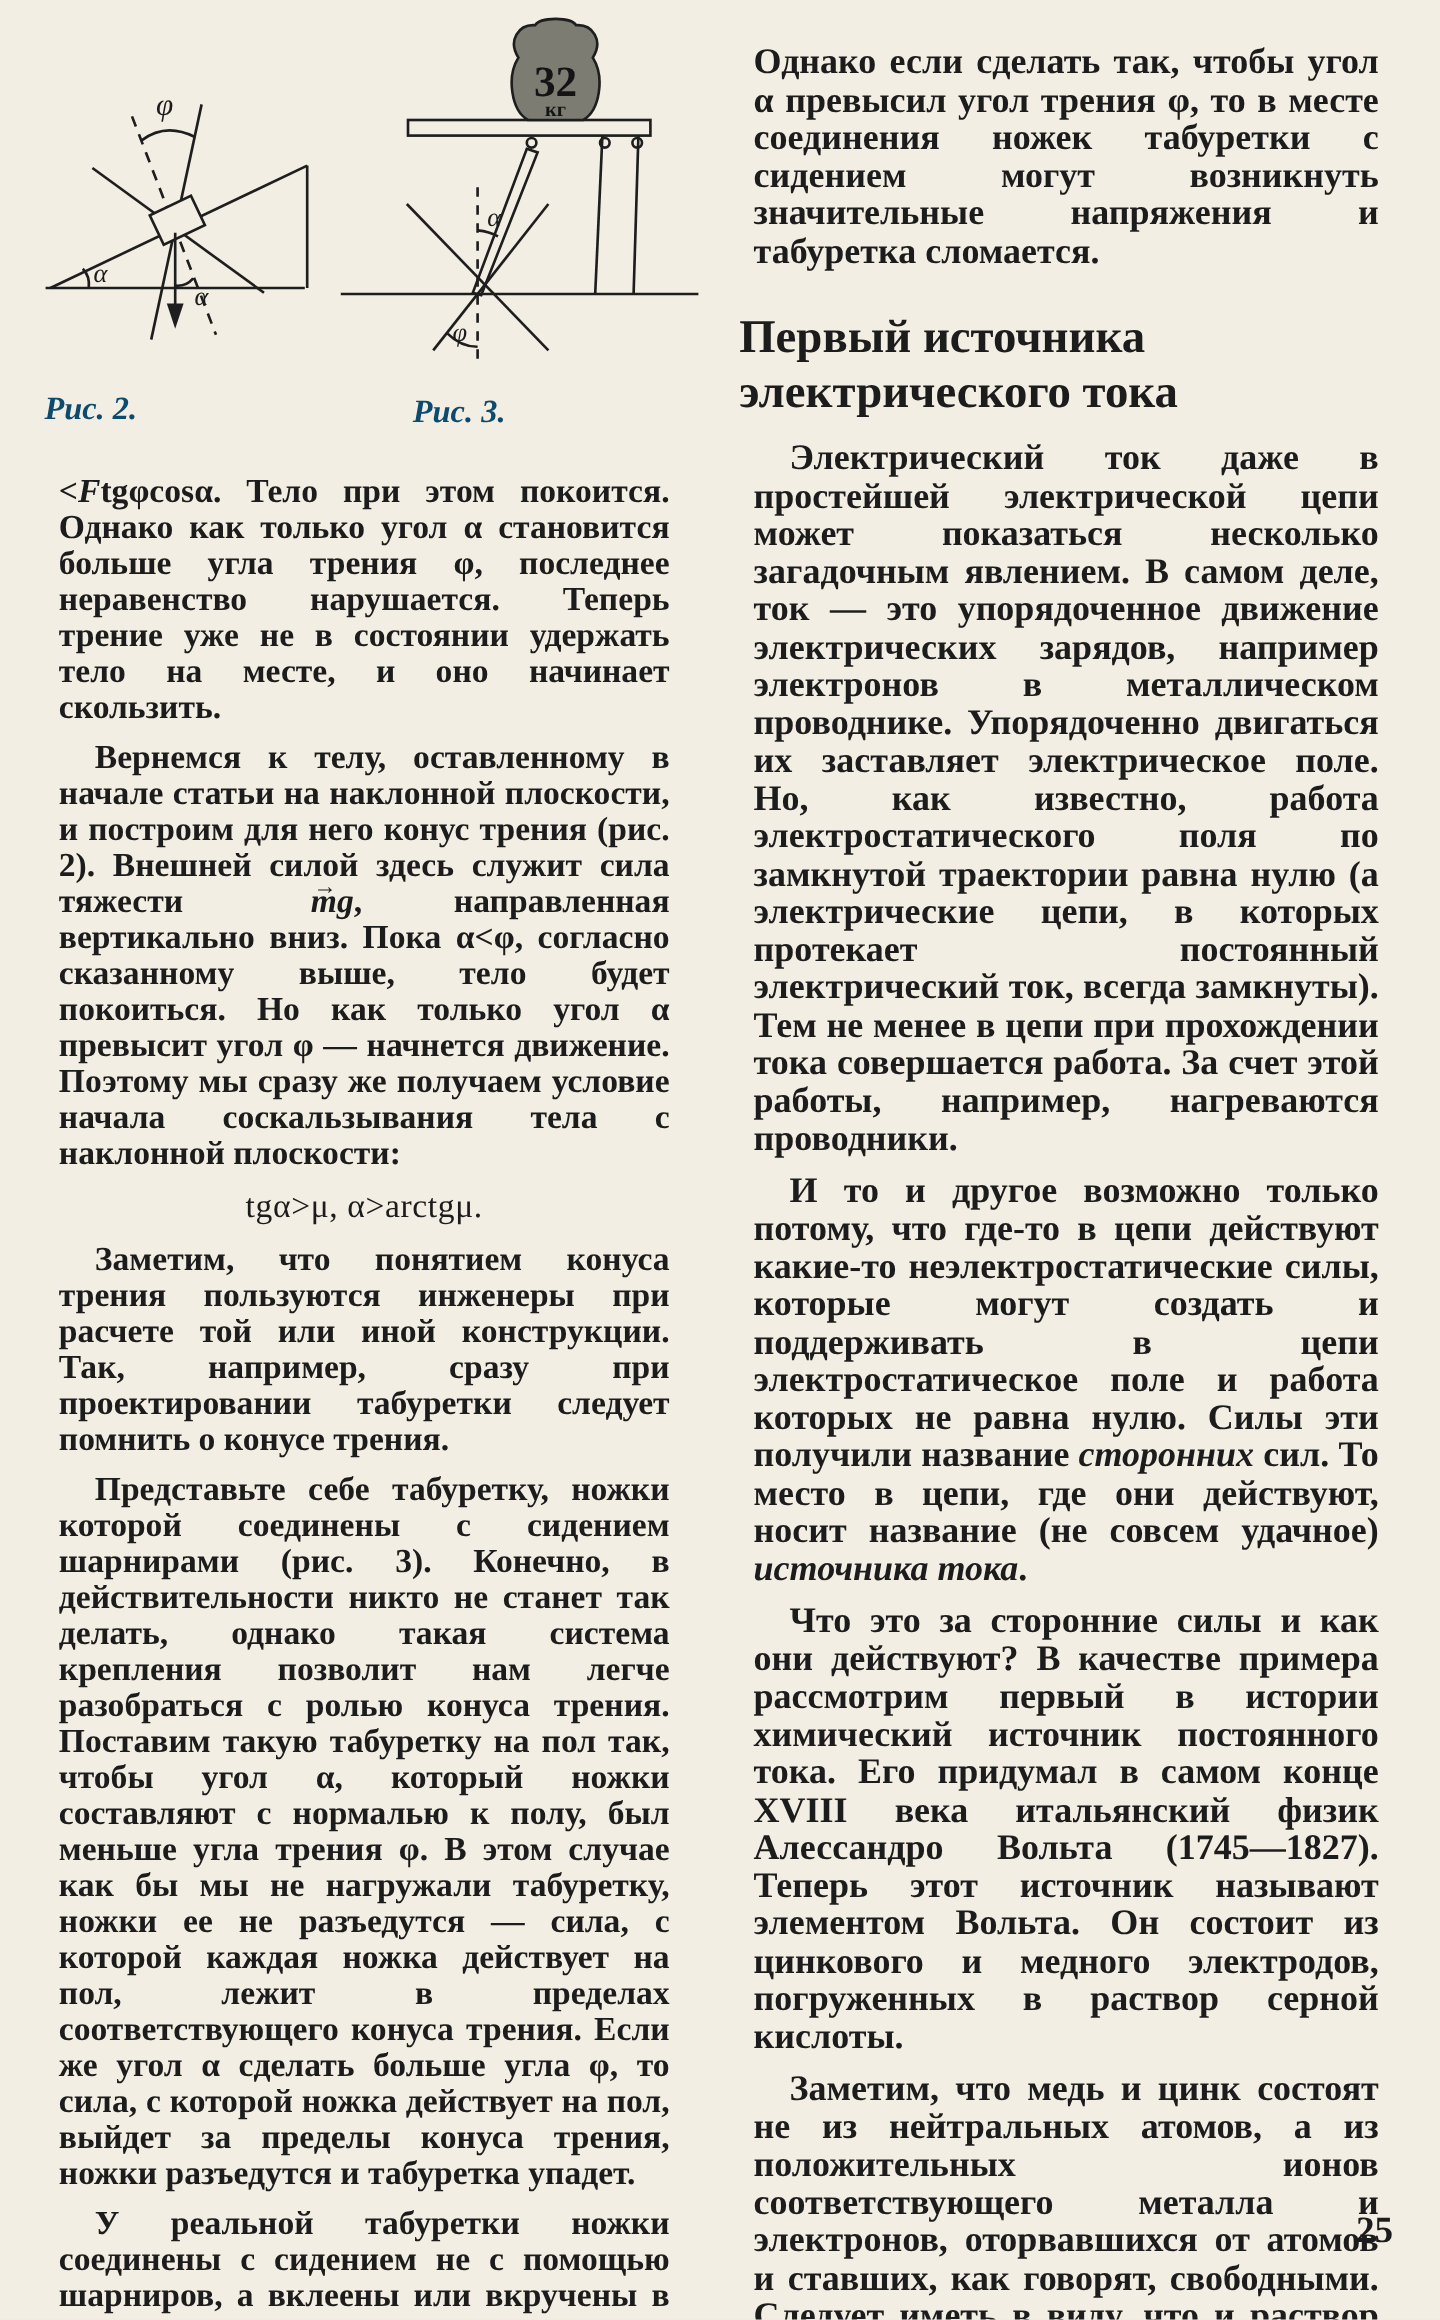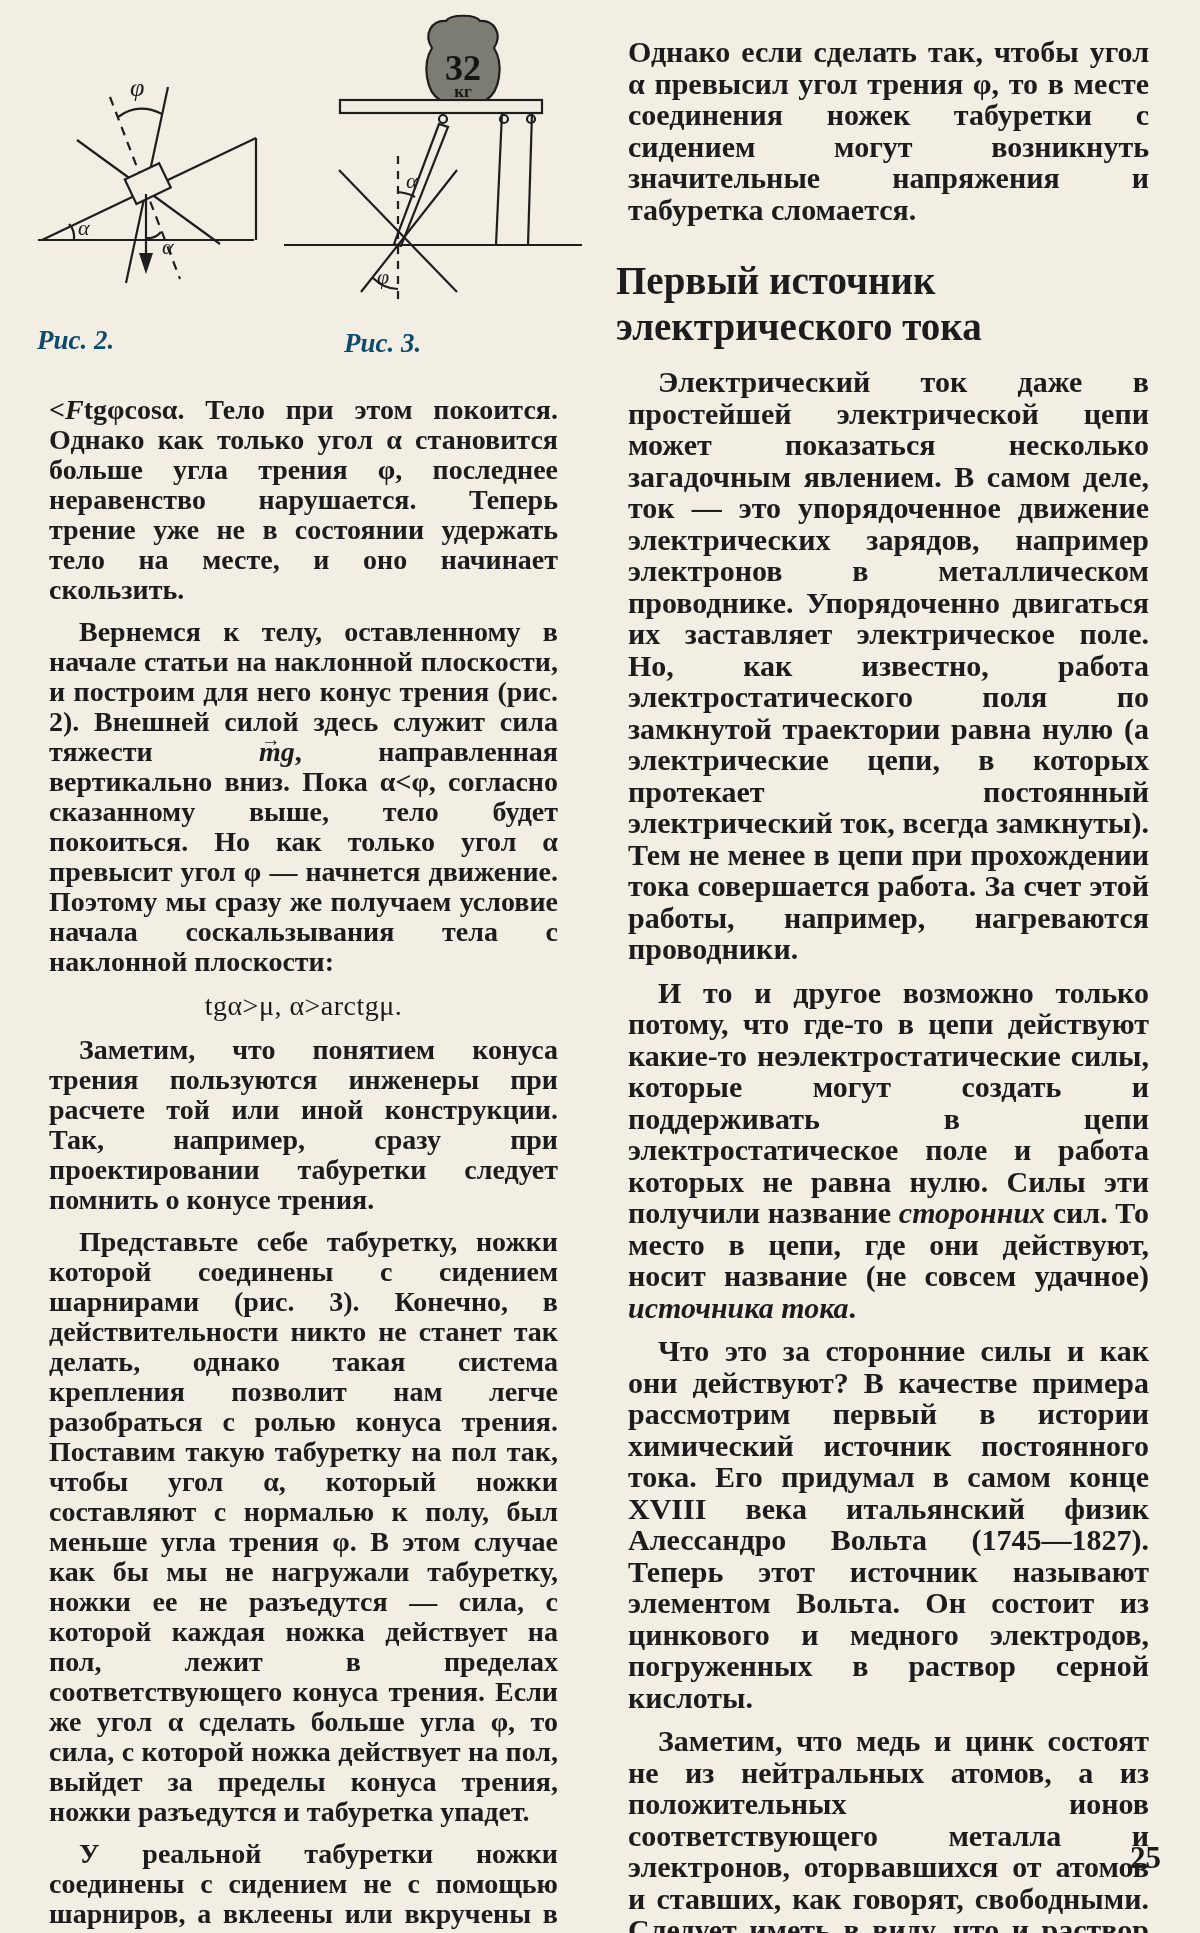--- a/index.html
+++ b/index.html
@@ -87,21 +87,21 @@
     <p class="indent"><span>Вернемся к телу, оставленному в начале статьи на наклонной плоскости, и построим для него конус трения (рис. 2). Внешней силой здесь служит сила тяжести </span><span class="vec">mg</span><span>, направленная вертикально вниз. Пока α&lt;φ, согласно сказанному выше, тело будет покоиться. Но как только угол α превысит угол φ — начнется движение. Поэтому мы сразу же получаем условие начала соскальзывания тела с наклонной плоскости:</span></p>
     <div class="formula">tgα&gt;μ,  α&gt;arctgμ.</div>
     <p class="indent">Заметим, что понятием конуса трения пользуются инженеры при расчете той или иной конструкции. Так, например, сразу при проектировании табуретки следует помнить о конусе трения.</p>
     <p class="indent">Представьте себе табуретку, ножки которой соединены с сидением шарнирами (рис. 3). Конечно, в действительности никто не станет так делать, однако такая система крепления позволит нам легче разобраться с ролью конуса трения. Поставим такую табуретку на пол так, чтобы угол α, который ножки составляют с нормалью к полу, был меньше угла трения φ. В этом случае как бы мы не нагружали табуретку, ножки ее не разъедутся — сила, с которой каждая ножка действует на пол, лежит в пределах соответствующего конуса трения. Если же угол α сделать больше угла φ, то сила, с которой ножка действует на пол, выйдет за пределы конуса трения, ножки разъедутся и табуретка упадет.</p>
     <p class="indent">У реальной табуретки ножки соединены с сидением не с помощью шарниров, а вклеены или вкручены в него.</p>
   </div>
 
   <div class="col col-right">
     <p class="noindent">Однако если сделать так, чтобы угол α превысил угол трения φ, то в месте соединения ножек табуретки с сидением могут возникнуть значительные напряжения и табуретка сломается.</p>
     <h2 class="heading">
-      <span>Первый источник</span>
+      <span>Первый источника</span>
       <span>электрического тока</span>
     </h2>
     <p class="indent">Электрический ток даже в простейшей электрической цепи может показаться несколько загадочным явлением. В самом деле, ток — это упорядоченное движение электрических зарядов, например электронов в металлическом проводнике. Упорядоченно двигаться их заставляет электрическое поле. Но, как известно, работа электростатического поля по замкнутой траектории равна нулю (а электрические цепи, в которых протекает постоянный электрический ток, всегда замкнуты). Тем не менее в цепи при прохождении тока совершается работа. За счет этой работы, например, нагреваются проводники.</p>
     <p class="indent"><span>И то и другое возможно только потому, что где-то в цепи действуют какие-то неэлектростатические силы, которые могут создать и поддерживать в цепи электростатическое поле и работа которых не равна нулю. Силы эти получили название </span><span class="it">сторонних</span><span> сил. То место в цепи, где они действуют, носит название (не совсем удачное) </span><span class="it">источника тока</span><span>.</span></p>
     <p class="indent">Что это за сторонние силы и как они действуют? В качестве примера рассмотрим первый в истории химический источник постоянного тока. Его придумал в самом конце XVIII века итальянский физик Алессандро Вольта (1745—1827). Теперь этот источник называют элементом Вольта. Он состоит из цинкового и медного электродов, погруженных в раствор серной кислоты.</p>
     <p class="indent">Заметим, что медь и цинк состоят не из нейтральных атомов, а из положительных ионов соответствующего металла и электронов, оторвавшихся от атомов и ставших, как говорят, свободными. Следует иметь в виду, что и раствор кислоты состоит не из</p>
   </div>
 
   <div class="page-number">25</div>
 

